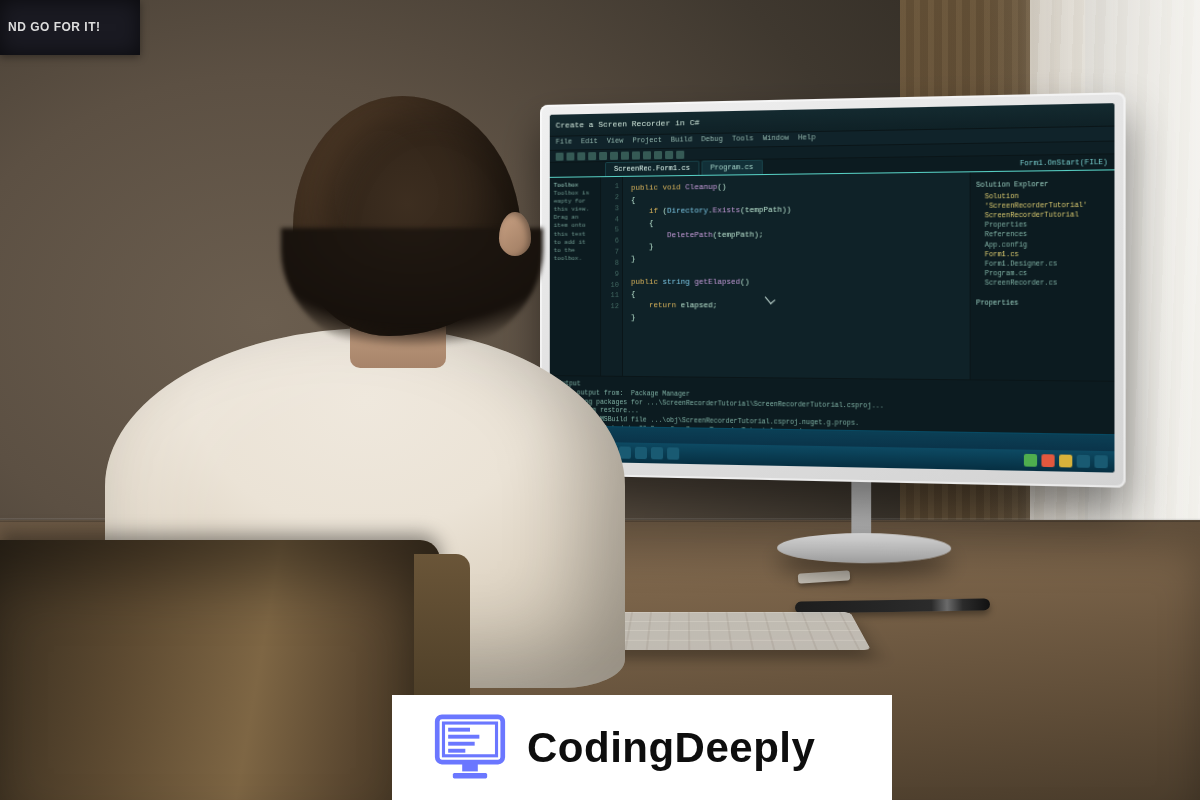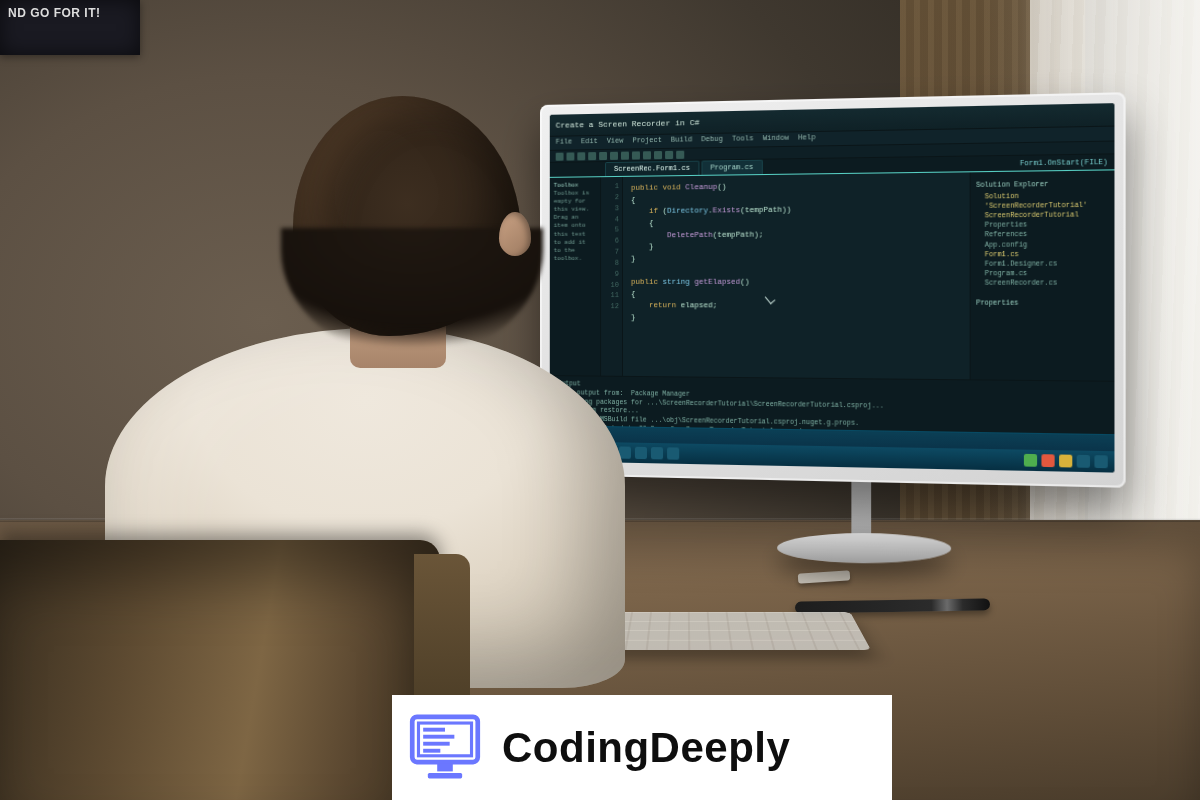--- a/index.html
+++ b/index.html
@@ -21,21 +21,21 @@
     top: 0px; left: 0px;
     width: 140px; height: 55px;
     background: #1a1a22;
     box-shadow: inset 0 0 20px rgba(0,0,0,.6), 0 2px 8px rgba(0,0,0,.4);
     color: #ddd;
     font-size: 12px;
     font-weight: 700;
     letter-spacing: .5px;
     display: flex;
     align-items: flex-start;
-    padding: 6px 8px;
+    padding: 20px 8px;
   }
 
   
   .window-light {
     position: absolute;
     right: 0; top: 0;
     width: 220px; height: 100%;
     background: linear-gradient(90deg,
       rgba(255,255,255,0) 0%,
       rgba(148,137,120,.15) 18%,
@@ -327,21 +327,21 @@
   .taskbar i.grn{ background:#4fae4e; }
   .taskbar i.yel{ background:#d8b23a; }
 
   
   .watermark {
     position:absolute;
     left:392px; bottom:0;
     width:500px; height:105px;
     background:#ffffff;
     display:flex; align-items:center; gap:18px;
-    padding:8px 14px;
+    padding:8px 39px;
   }
   .wm-logo {
     width:78px; height:78px;
     display:flex; align-items:center; justify-content:center;
   }
   .wm-text {
     font-family: Arial, Helvetica, sans-serif;
     font-weight:900;
     font-size:42px;
     letter-spacing:.5px;

